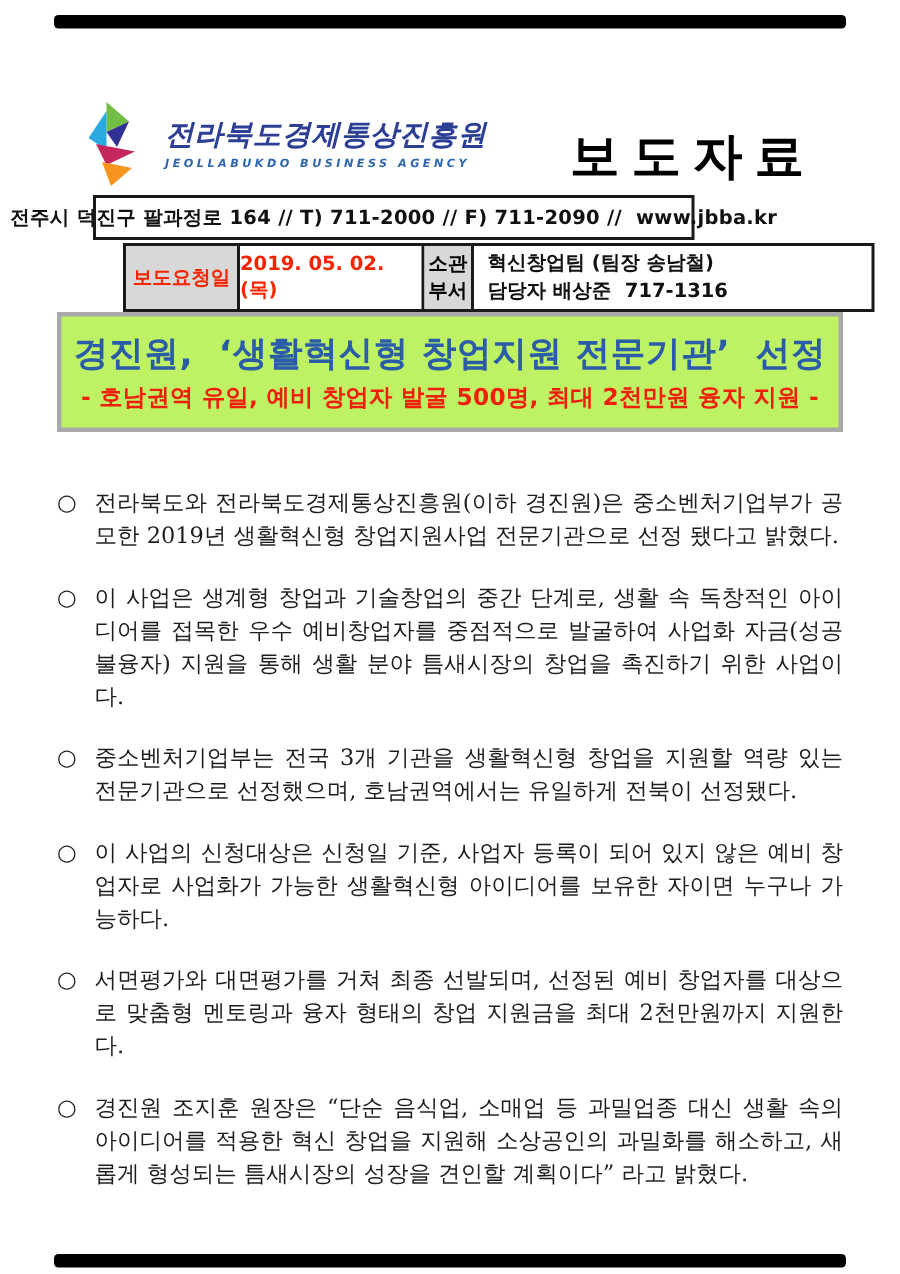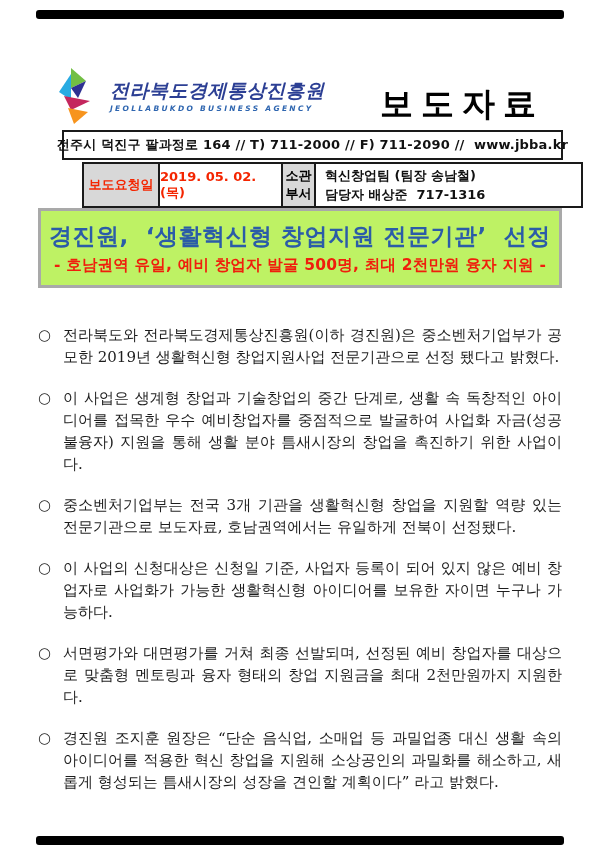--- a/index.html
+++ b/index.html
@@ -29,21 +29,21 @@
     margin-top:3px; white-space:nowrap;
   }
   .doc-type {
     position:absolute; top:82px; right:56px;
     font-size:33px; font-weight:bold; color:#000; letter-spacing:8px;
     white-space:nowrap;
   }
 
   
   .contact-bar {
-    position:absolute; left:62px; top:130px; width:501px; height:30px;
+    position:absolute; left:62px; top:130px; width:401px; height:30px;
     border:2px solid #1a1a1a; display:flex; align-items:center; justify-content:center;
     font-size:13px; font-weight:bold; color:#111; letter-spacing:0.2px; white-space:pre;
   }
 
   
   .info-table {
     position:absolute; left:62px; top:162px; width:501px; height:46px;
     border:2px solid #1a1a1a; display:flex;margin-left:20px;
   }
   .info-cell {
@@ -133,21 +133,21 @@
     <div class="para">
       <span class="bullet">○</span>
       <span>전라북도와 전라북도경제통상진흥원(이하 경진원)은 중소벤처기업부가 공모한 2019년 생활혁신형 창업지원사업 전문기관으로 선정 됐다고 밝혔다.</span>
     </div>
     <div class="para">
       <span class="bullet">○</span>
       <span>이 사업은 생계형 창업과 기술창업의 중간 단계로, 생활 속 독창적인 아이디어를 접목한 우수 예비창업자를 중점적으로 발굴하여 사업화 자금(성공불융자) 지원을 통해 생활 분야 틈새시장의 창업을 촉진하기 위한 사업이다.</span>
     </div>
     <div class="para">
       <span class="bullet">○</span>
-      <span>중소벤처기업부는 전국 3개 기관을 생활혁신형 창업을 지원할 역량 있는 전문기관으로 보도자료, 호남권역에서는 유일하게 전북이 선정됐다.</span>
+      <span>중소벤처기업부는 전국 3개 기관을 생활혁신형 창업을 지원할 역량 있는 전문기관으로 선정했으며, 호남권역에서는 유일하게 전북이 선정됐다.</span>
     </div>
     <div class="para">
       <span class="bullet">○</span>
       <span>이 사업의 신청대상은 신청일 기준, 사업자 등록이 되어 있지 않은 예비 창업자로 사업화가 가능한 생활혁신형 아이디어를 보유한 자이면 누구나 가능하다.</span>
     </div>
     <div class="para">
       <span class="bullet">○</span>
       <span>서면평가와 대면평가를 거쳐 최종 선발되며, 선정된 예비 창업자를 대상으로 맞춤형 멘토링과 융자 형태의 창업 지원금을 최대 2천만원까지 지원한다.</span>
     </div>
     <div class="para">

